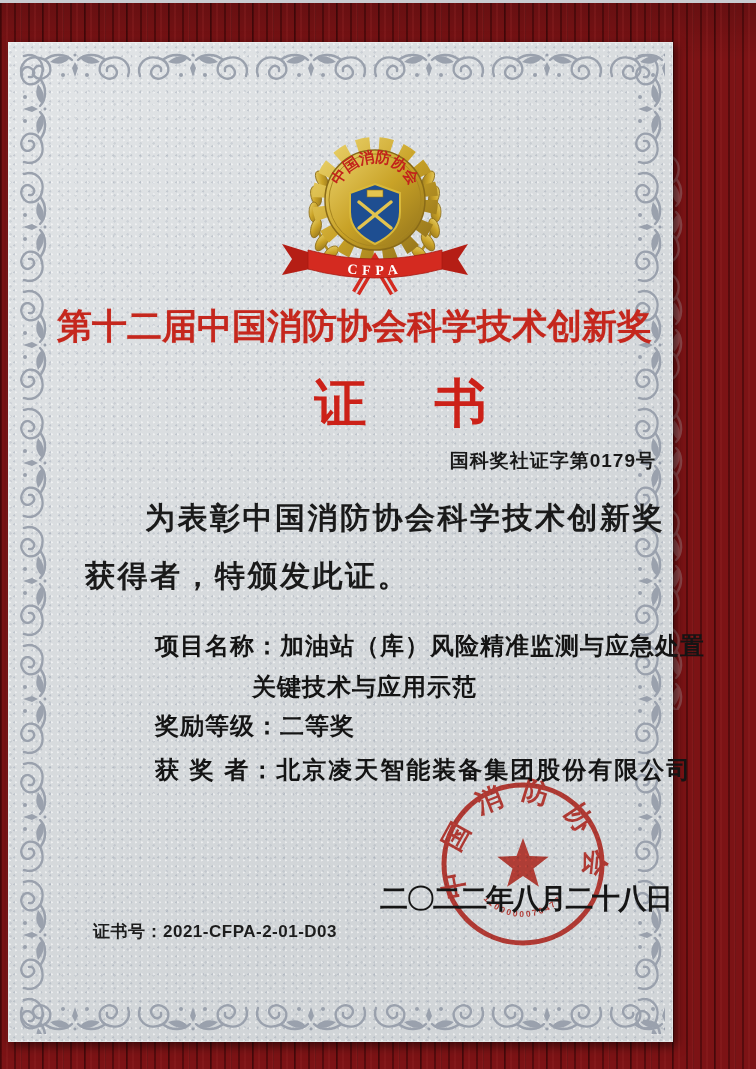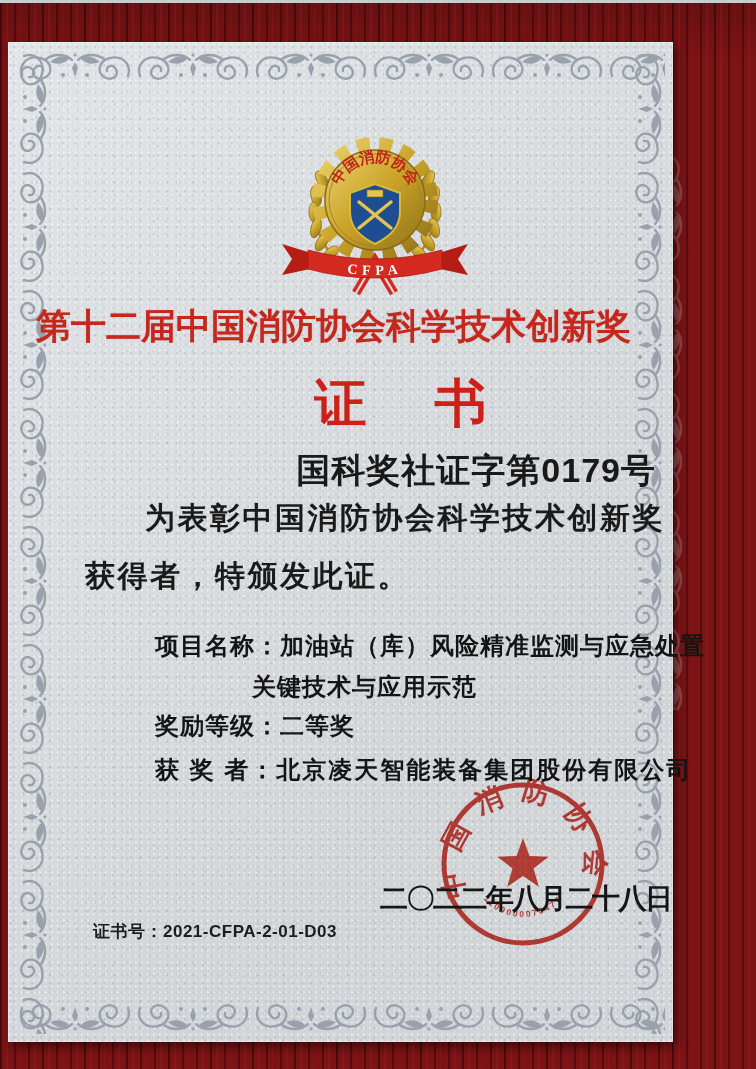--- a/index.html
+++ b/index.html
@@ -27,31 +27,31 @@
     box-shadow:3px 4px 10px rgba(0,0,0,.55), inset 0 0 0 1px rgba(255,255,255,.35);
   }
   .orn{position:absolute;display:block;}
   .orn.top{left:8px;top:8px;}
   .orn.bottom{left:8px;top:958px;transform:scale(1,-1);}
   .orn.left{left:42px;top:8px;transform:rotate(90deg);transform-origin:0 0;}
   .orn.right{left:657px;top:8px;transform:rotate(90deg);transform-origin:0 0;}
   .emblem{position:absolute;left:262px;top:86px;}
   .title{
     position:absolute;left:0;top:261px;width:665px;box-sizing:border-box;padding-left:28px;
-    text-align:left;font-size:35px;font-weight:bold;color:#c5271d;letter-spacing:0px;
+    text-align:center;font-size:35px;font-weight:bold;color:#c5271d;letter-spacing:0px;
     text-shadow:0 0 1px rgba(197,39,29,.4);white-space:nowrap;
   }
   .cert-word{
     position:absolute;left:0;top:327px;width:741px;box-sizing:border-box;padding-left:52px;
     text-align:center;font-size:52px;font-weight:bold;color:#cc2118;letter-spacing:8px;
   }
   .issue-no{
     position:absolute;left:0;top:406px;width:648px;text-align:right;
     font-family:"Liberation Sans", sans-serif;
-    font-size:34px;font-weight:bold;color:#191919;letter-spacing:1px;white-space:nowrap;
+    font-size:19px;font-weight:bold;color:#191919;letter-spacing:1px;white-space:nowrap;
   }
   .body-line{position:absolute;left:77px;width:575px;font-size:30px;font-weight:bold;
     color:#1a1a1a;letter-spacing:2.5px;white-space:nowrap;}
   .body-line.l1{top:456px;padding-left:60px;}
   .body-line.l2{top:514px;}
   .field{position:absolute;font-family:"Liberation Sans", sans-serif;
     font-size:24px;font-weight:bold;color:#141414;white-space:nowrap;letter-spacing:1px;}
   .f-project{left:147px;top:588px;}
   .f-project2{left:244px;top:629px;}
   .f-grade{left:147px;top:668px;}

